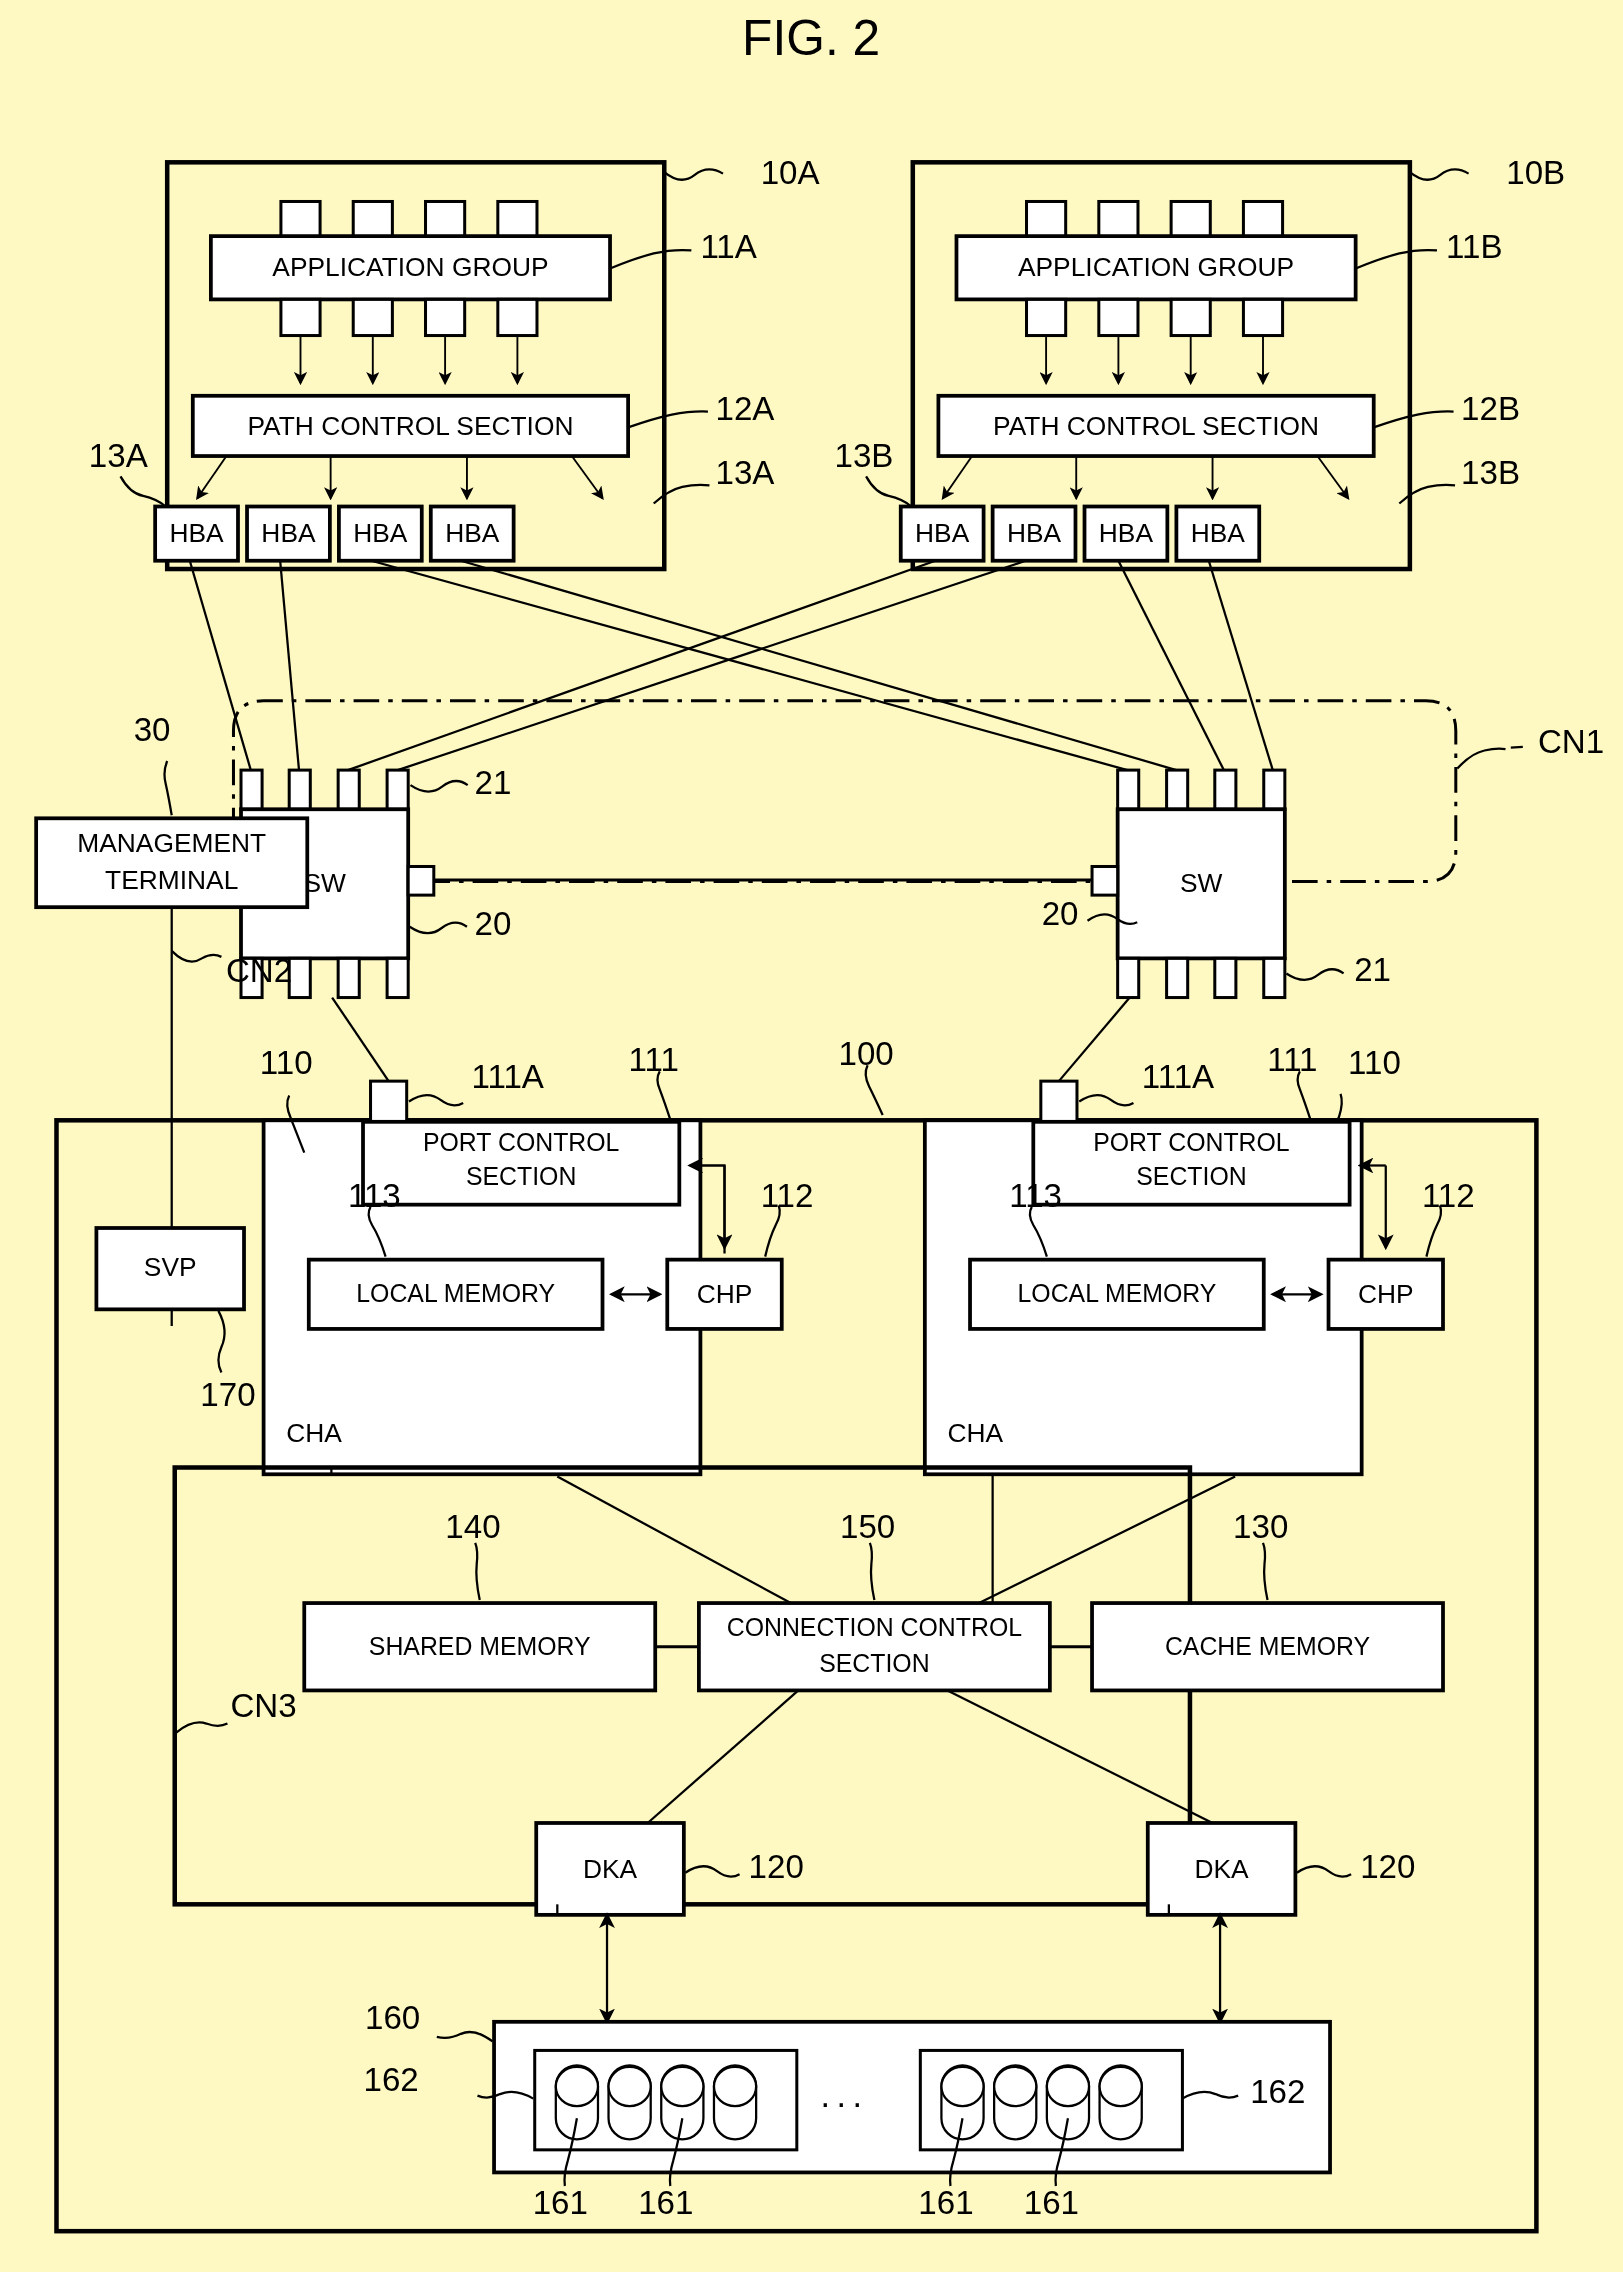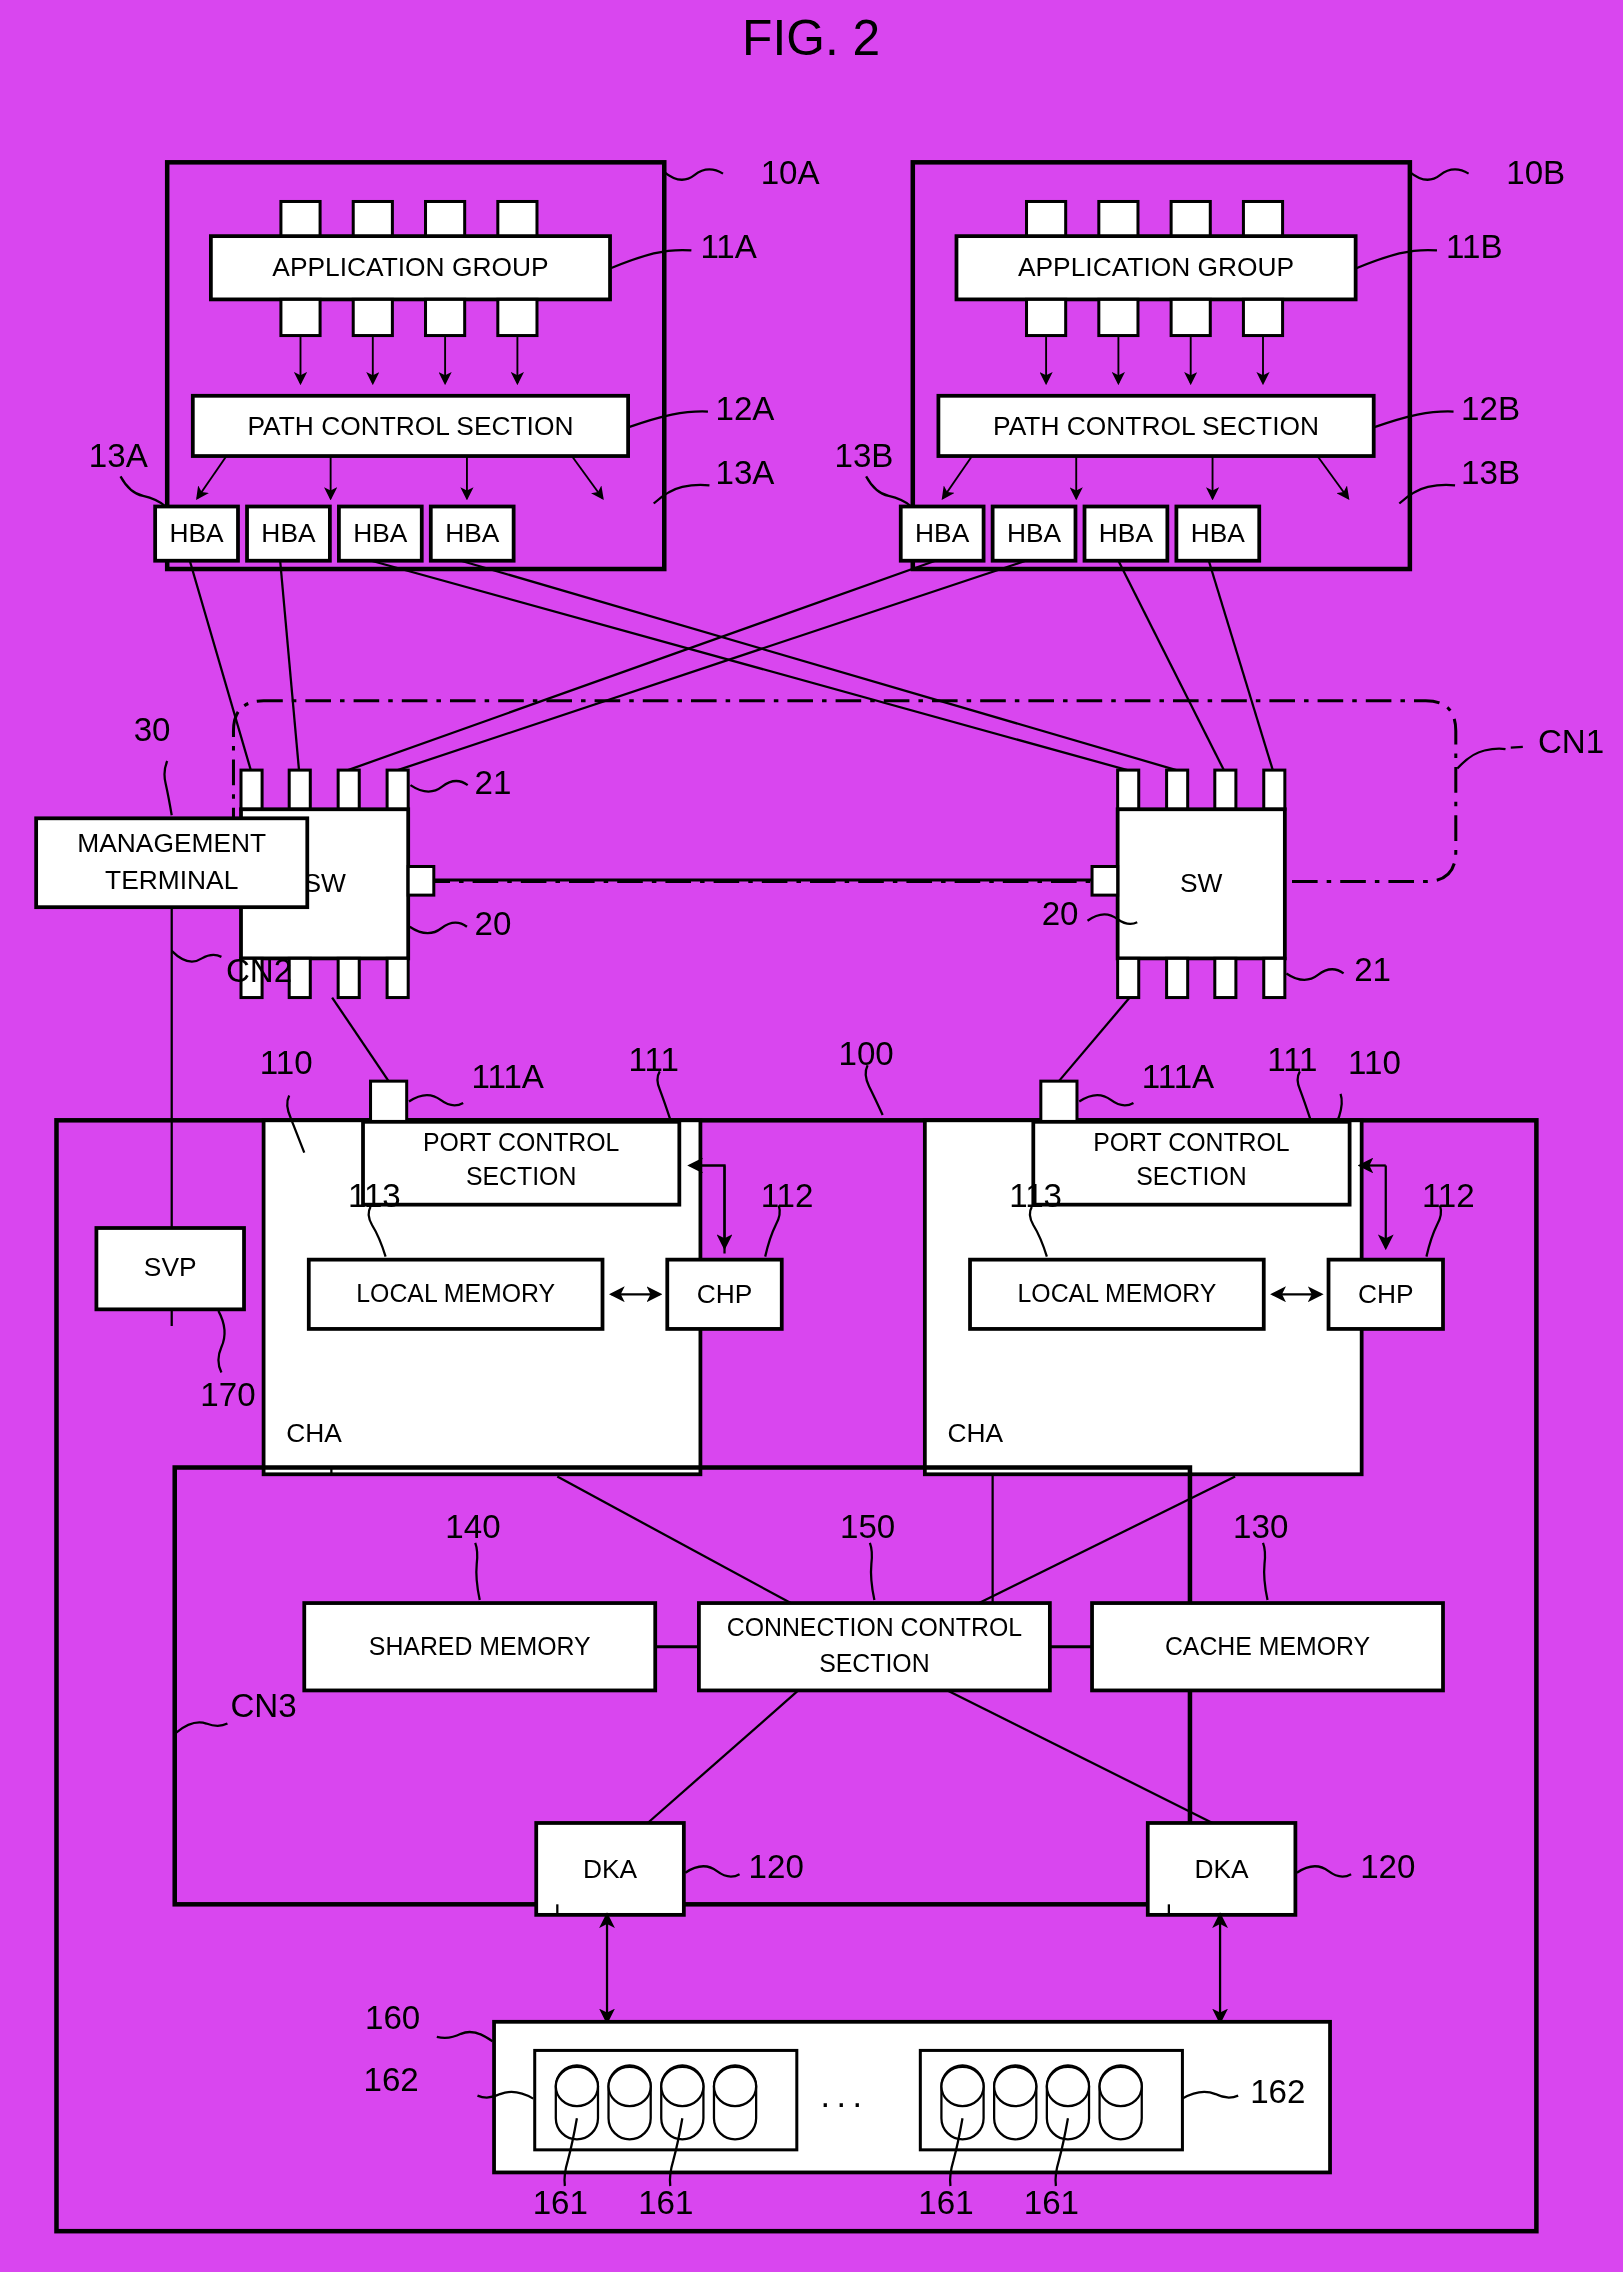--- a/index.html
+++ b/index.html
@@ -4,21 +4,21 @@
 <style>
   html, body {
     margin: 0;
     padding: 0;
     background: #ffffff;
   }
   #page {
     position: relative;
     width: 1623px;
     height: 2273px;
-    background: #d946ef;
+    background: #fef9c3;
     font-family: "Liberation Sans", sans-serif;
     overflow: hidden;
   }
   svg.diagram {
     position: absolute;
     left: 0; top: 0;
     width: 1623px;
     height: 2273px;
   }
   .stroke     { fill: none; stroke: #000; stroke-width: 4; }

